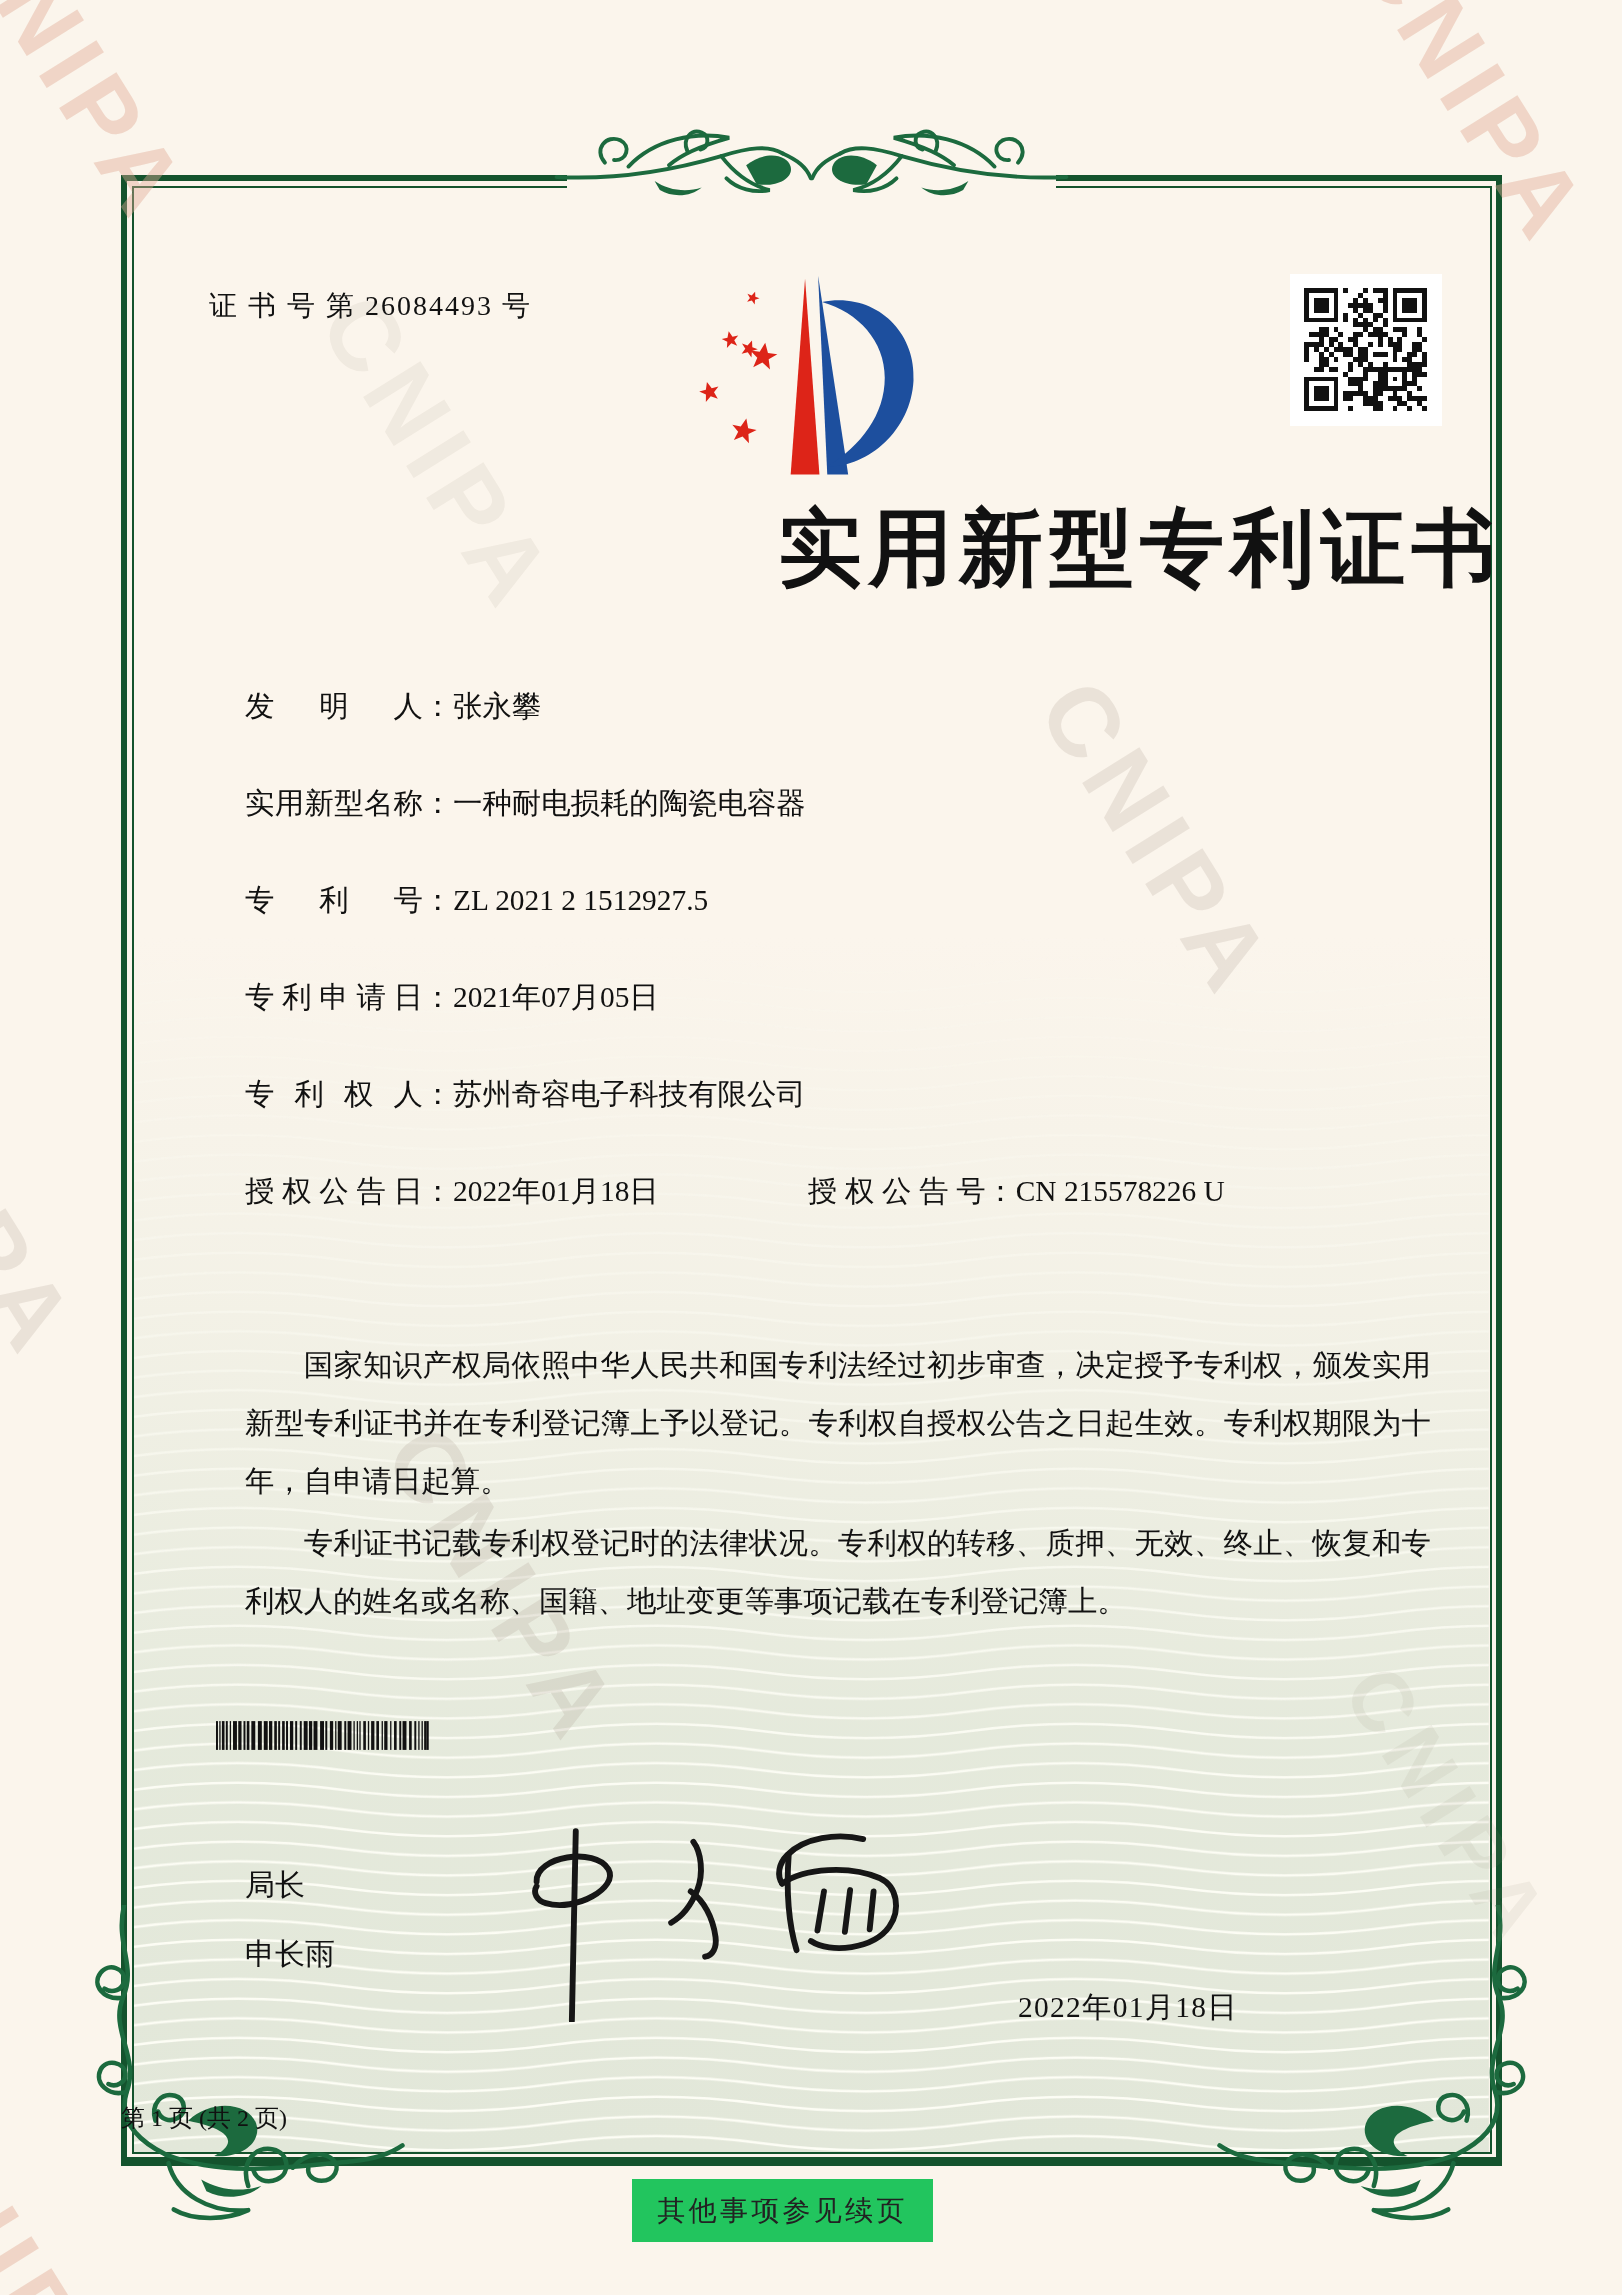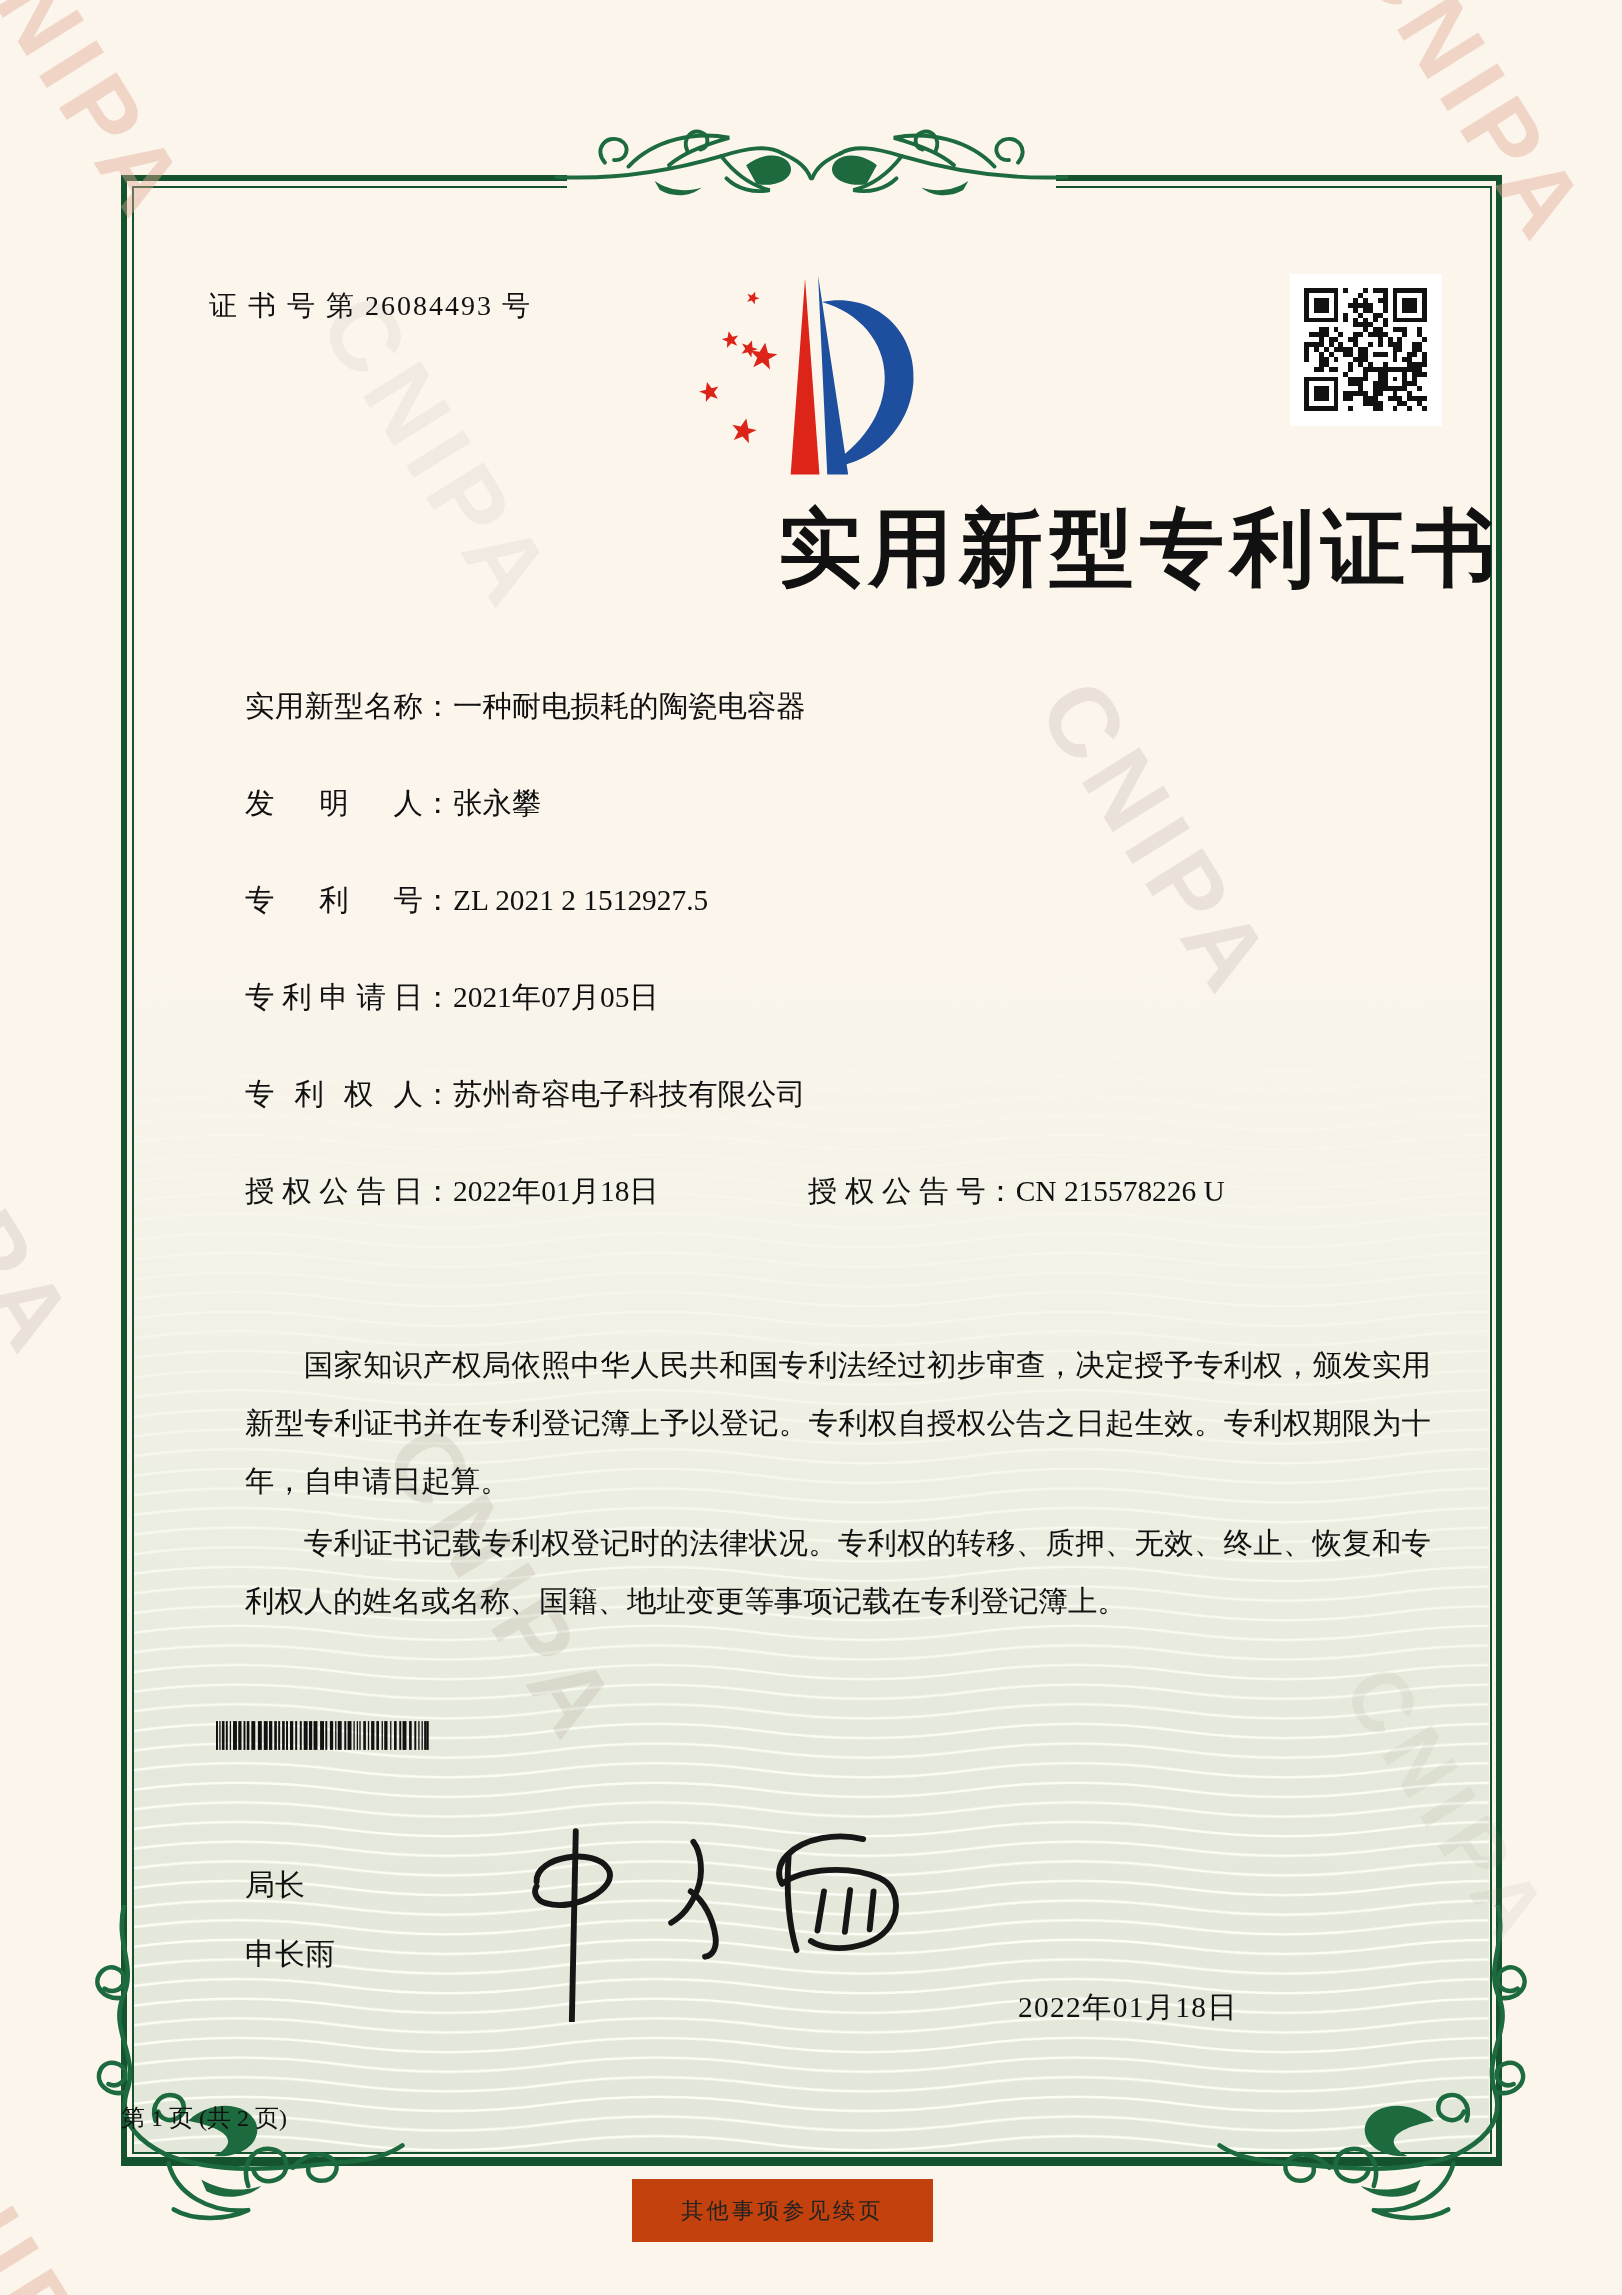--- a/index.html
+++ b/index.html
@@ -66,22 +66,22 @@
   .barcode{position:absolute;z-index:5;left:216px;top:1721px;width:216px;height:29px;}
   .director{
     position:absolute;z-index:5;left:245px;top:1866px;
     font-family:Liberation Sans, sans-serif;font-size:30px;line-height:38px;
   }
   .director-name{margin-top:31px;}
   .signature{position:absolute;z-index:5;left:497px;top:1813px;}
   .issue-date{position:absolute;z-index:5;left:1018px;top:1988px;font-size:29.4px;letter-spacing:1.3px;}
   .page-info{position:absolute;z-index:5;left:121px;top:2102px;width:1315px;text-align:left;font-size:24px;}
   .footer-note{
-    position:absolute;z-index:5;left:632px;top:2179px;width:301px;height:63px;background:#c2410c;
-    display:flex;align-items:center;justify-content:center;font-size:22px;letter-spacing:3.3px;color:#222;
+    position:absolute;z-index:5;left:632px;top:2179px;width:301px;height:63px;background:#22c55e;
+    display:flex;align-items:center;justify-content:center;font-size:28px;letter-spacing:3.3px;color:#222;
   }
 </style>
 </head>
 <body>
 
 <div class="page">
 
   <span class="wm wm-pink wm1">CNIPA</span>
   <span class="wm wm-pink wm2">CNIPA</span>
   <span class="wm wm-gray wm3">CNIPA</span>
@@ -497,24 +497,24 @@
         <rect x="18" y="24" width="1" height="1" fill="#111"></rect>
         <rect x="21" y="24" width="1" height="1" fill="#111"></rect>
         <rect x="24" y="24" width="1" height="1" fill="#111"></rect>
       </svg>
     </div>
 
   <div class="title">实用新型专利证书</div>
 
   <div class="fields">
     <div class="row">
-      <span class="lbl">实用新型名称</span><span class="colon">：</span><span class="val">一种耐电损耗的陶瓷电容器</span>
+      <span class="lbl">发明人</span><span class="colon">：</span><span class="val">张永攀</span>
     </div>
     <div class="row">
-      <span class="lbl">发明人</span><span class="colon">：</span><span class="val">张永攀</span>
+      <span class="lbl">实用新型名称</span><span class="colon">：</span><span class="val">一种耐电损耗的陶瓷电容器</span>
     </div>
     <div class="row">
       <span class="lbl">专利号</span><span class="colon">：</span><span class="val">ZL 2021 2 1512927.5</span>
     </div>
     <div class="row">
       <span class="lbl">专利申请日</span><span class="colon">：</span><span class="val">2021年07月05日</span>
     </div>
     <div class="row">
       <span class="lbl">专利权人</span><span class="colon">：</span><span class="val">苏州奇容电子科技有限公司</span>
     </div>

